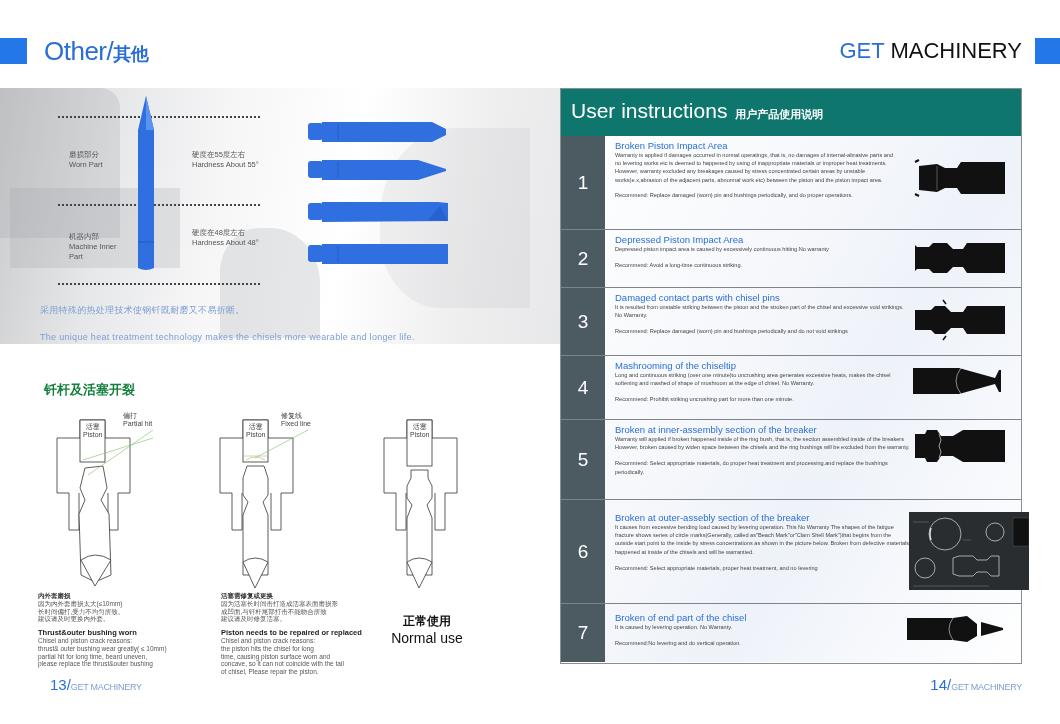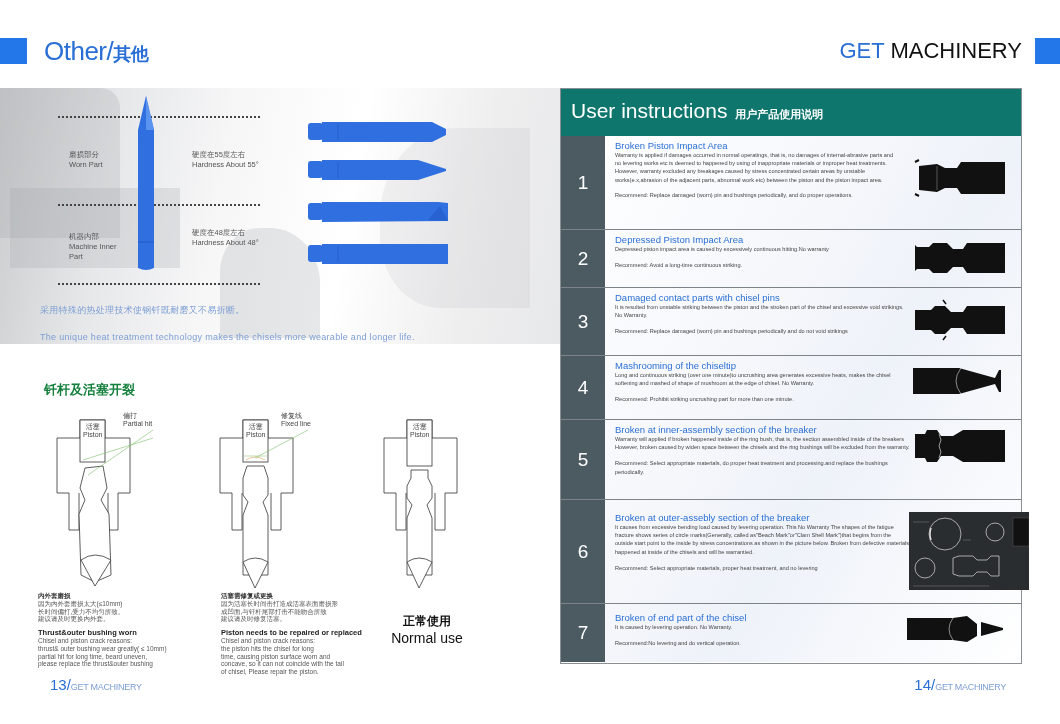--- a/index.html
+++ b/index.html
@@ -52,21 +52,21 @@
   .row { display: flex; border-bottom: 1px solid #7c8389; position: relative; }
   .row:last-child { border-bottom: none; }
   .row-num { width: 44px; flex: 0 0 44px; background: #4c5a62; color: #fff; font-size: 19px;
              display: flex; align-items: center; justify-content: center; }
   .row-content { flex: 1; padding: 4px 12px 3px 10px; position: relative; }
   .row-title { font-size: 9.5px; color: #2a6fd6; font-weight: normal; line-height: 11px; }
   .row-text { font-size: 5.6px; color: #444; line-height: 8.2px; width: 280px; }
   .row-rec { font-size: 5.6px; color: #444; line-height: 8.2px; width: 290px; margin-top: 6px; }
   .row-img { position: absolute; right: 16px; }
 
-  .pg-right { position: absolute; right: 54px; top: 676px; color: #2a6fd6; }
+  .pg-right { position: absolute; right: 38px; top: 676px; color: #2a6fd6; }
 </style>
 </head>
 <body>
 
 <div class="page-left">
   <div class="blue-tab-left"></div>
   <div class="title-left">
     <span>Other/</span><span class="cn">其他</span>
   </div>
 

